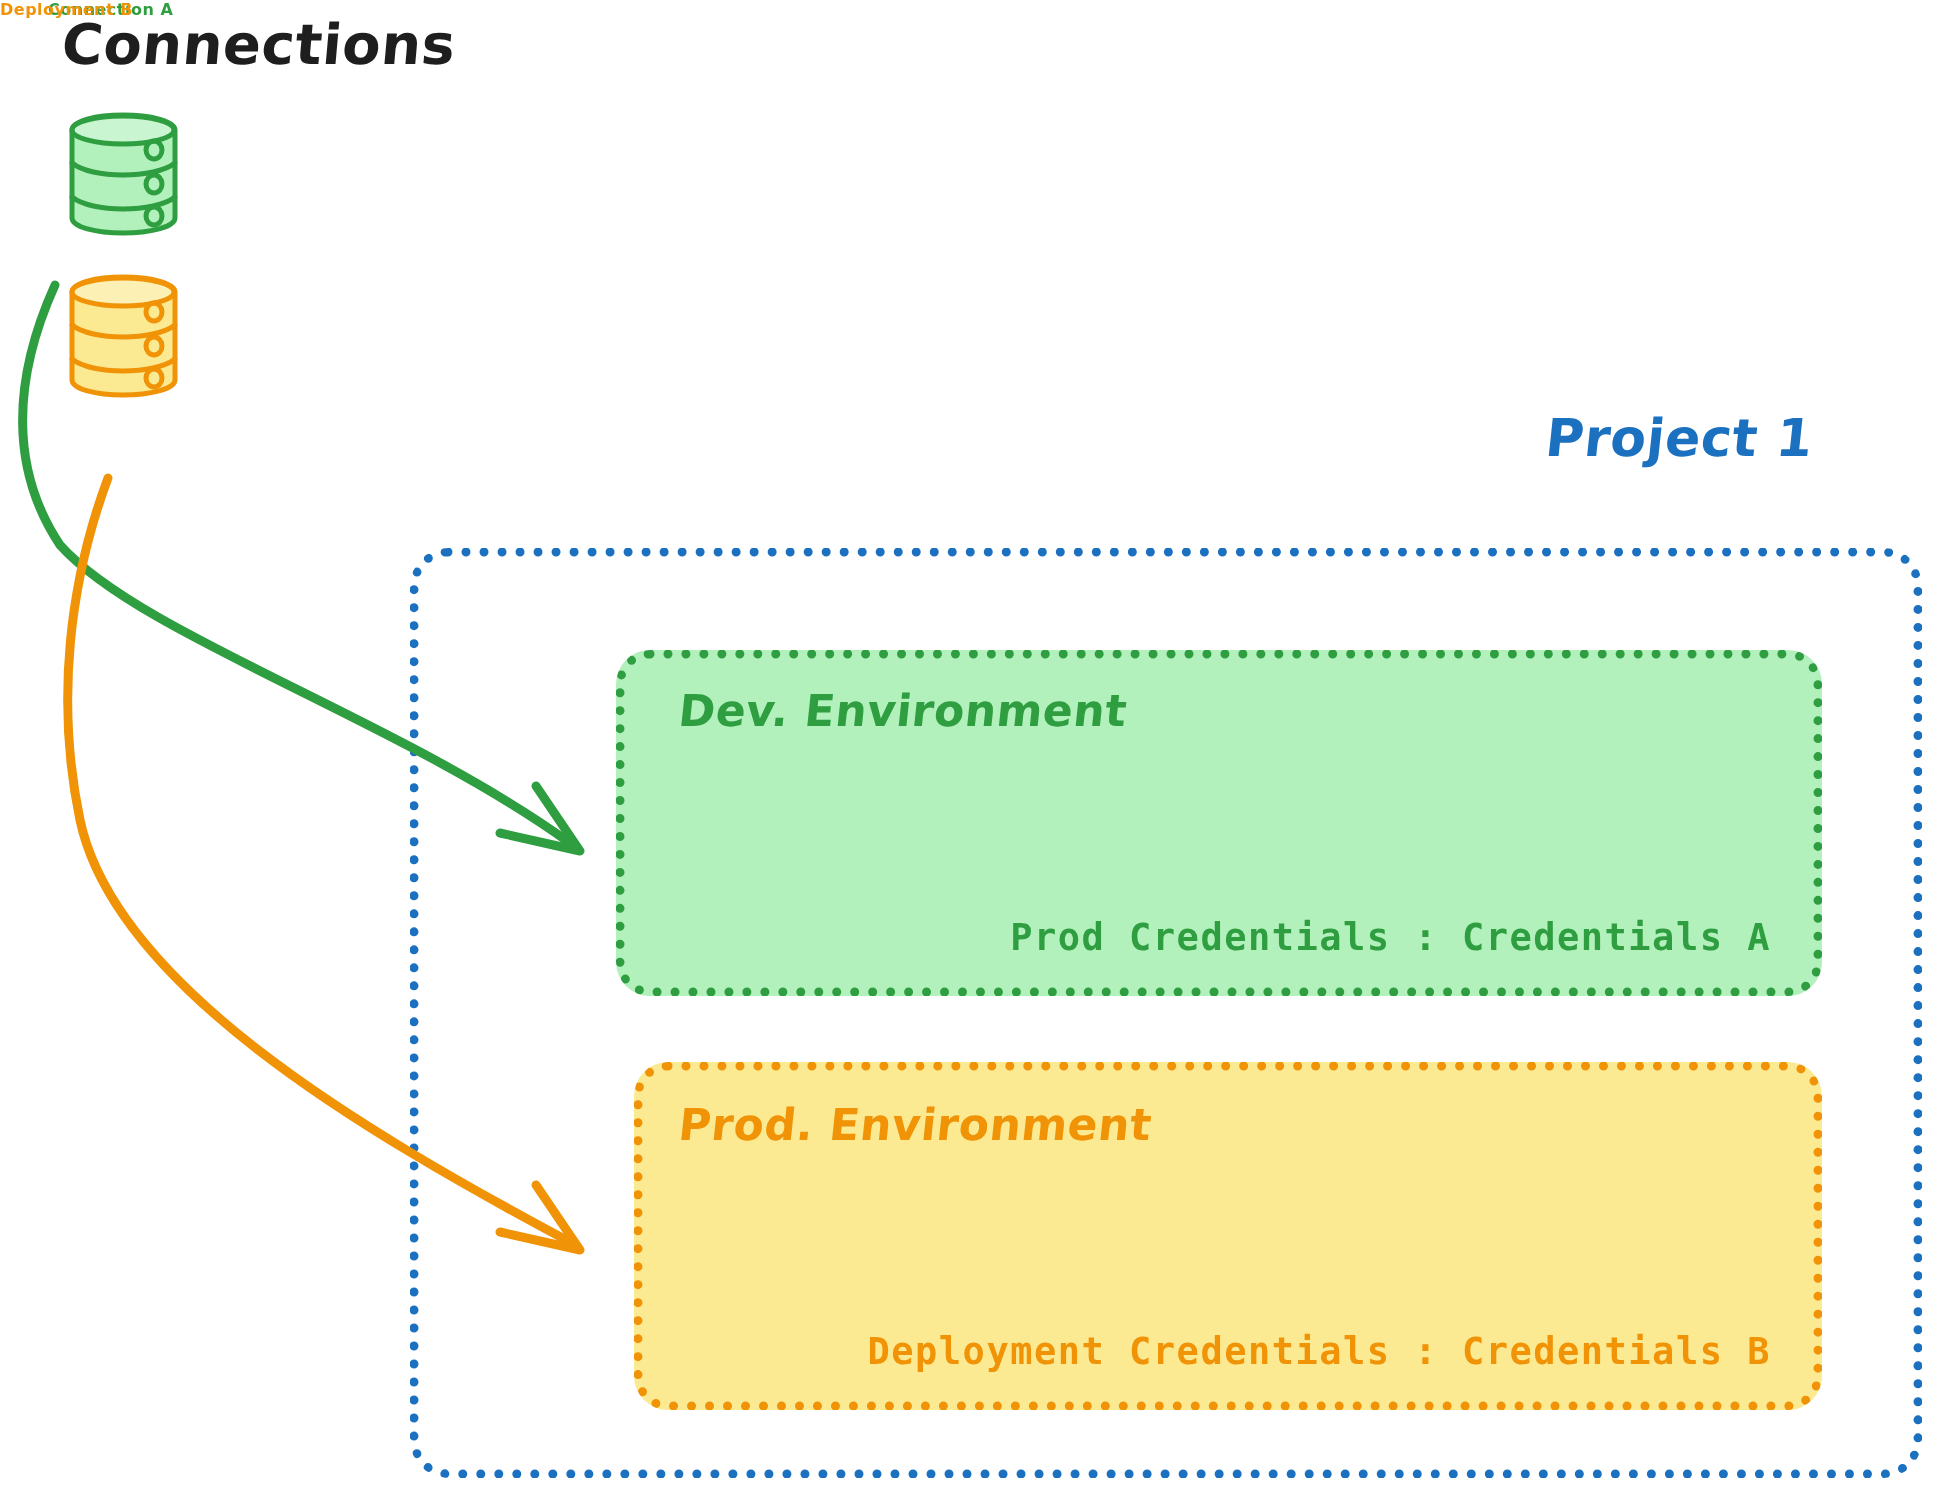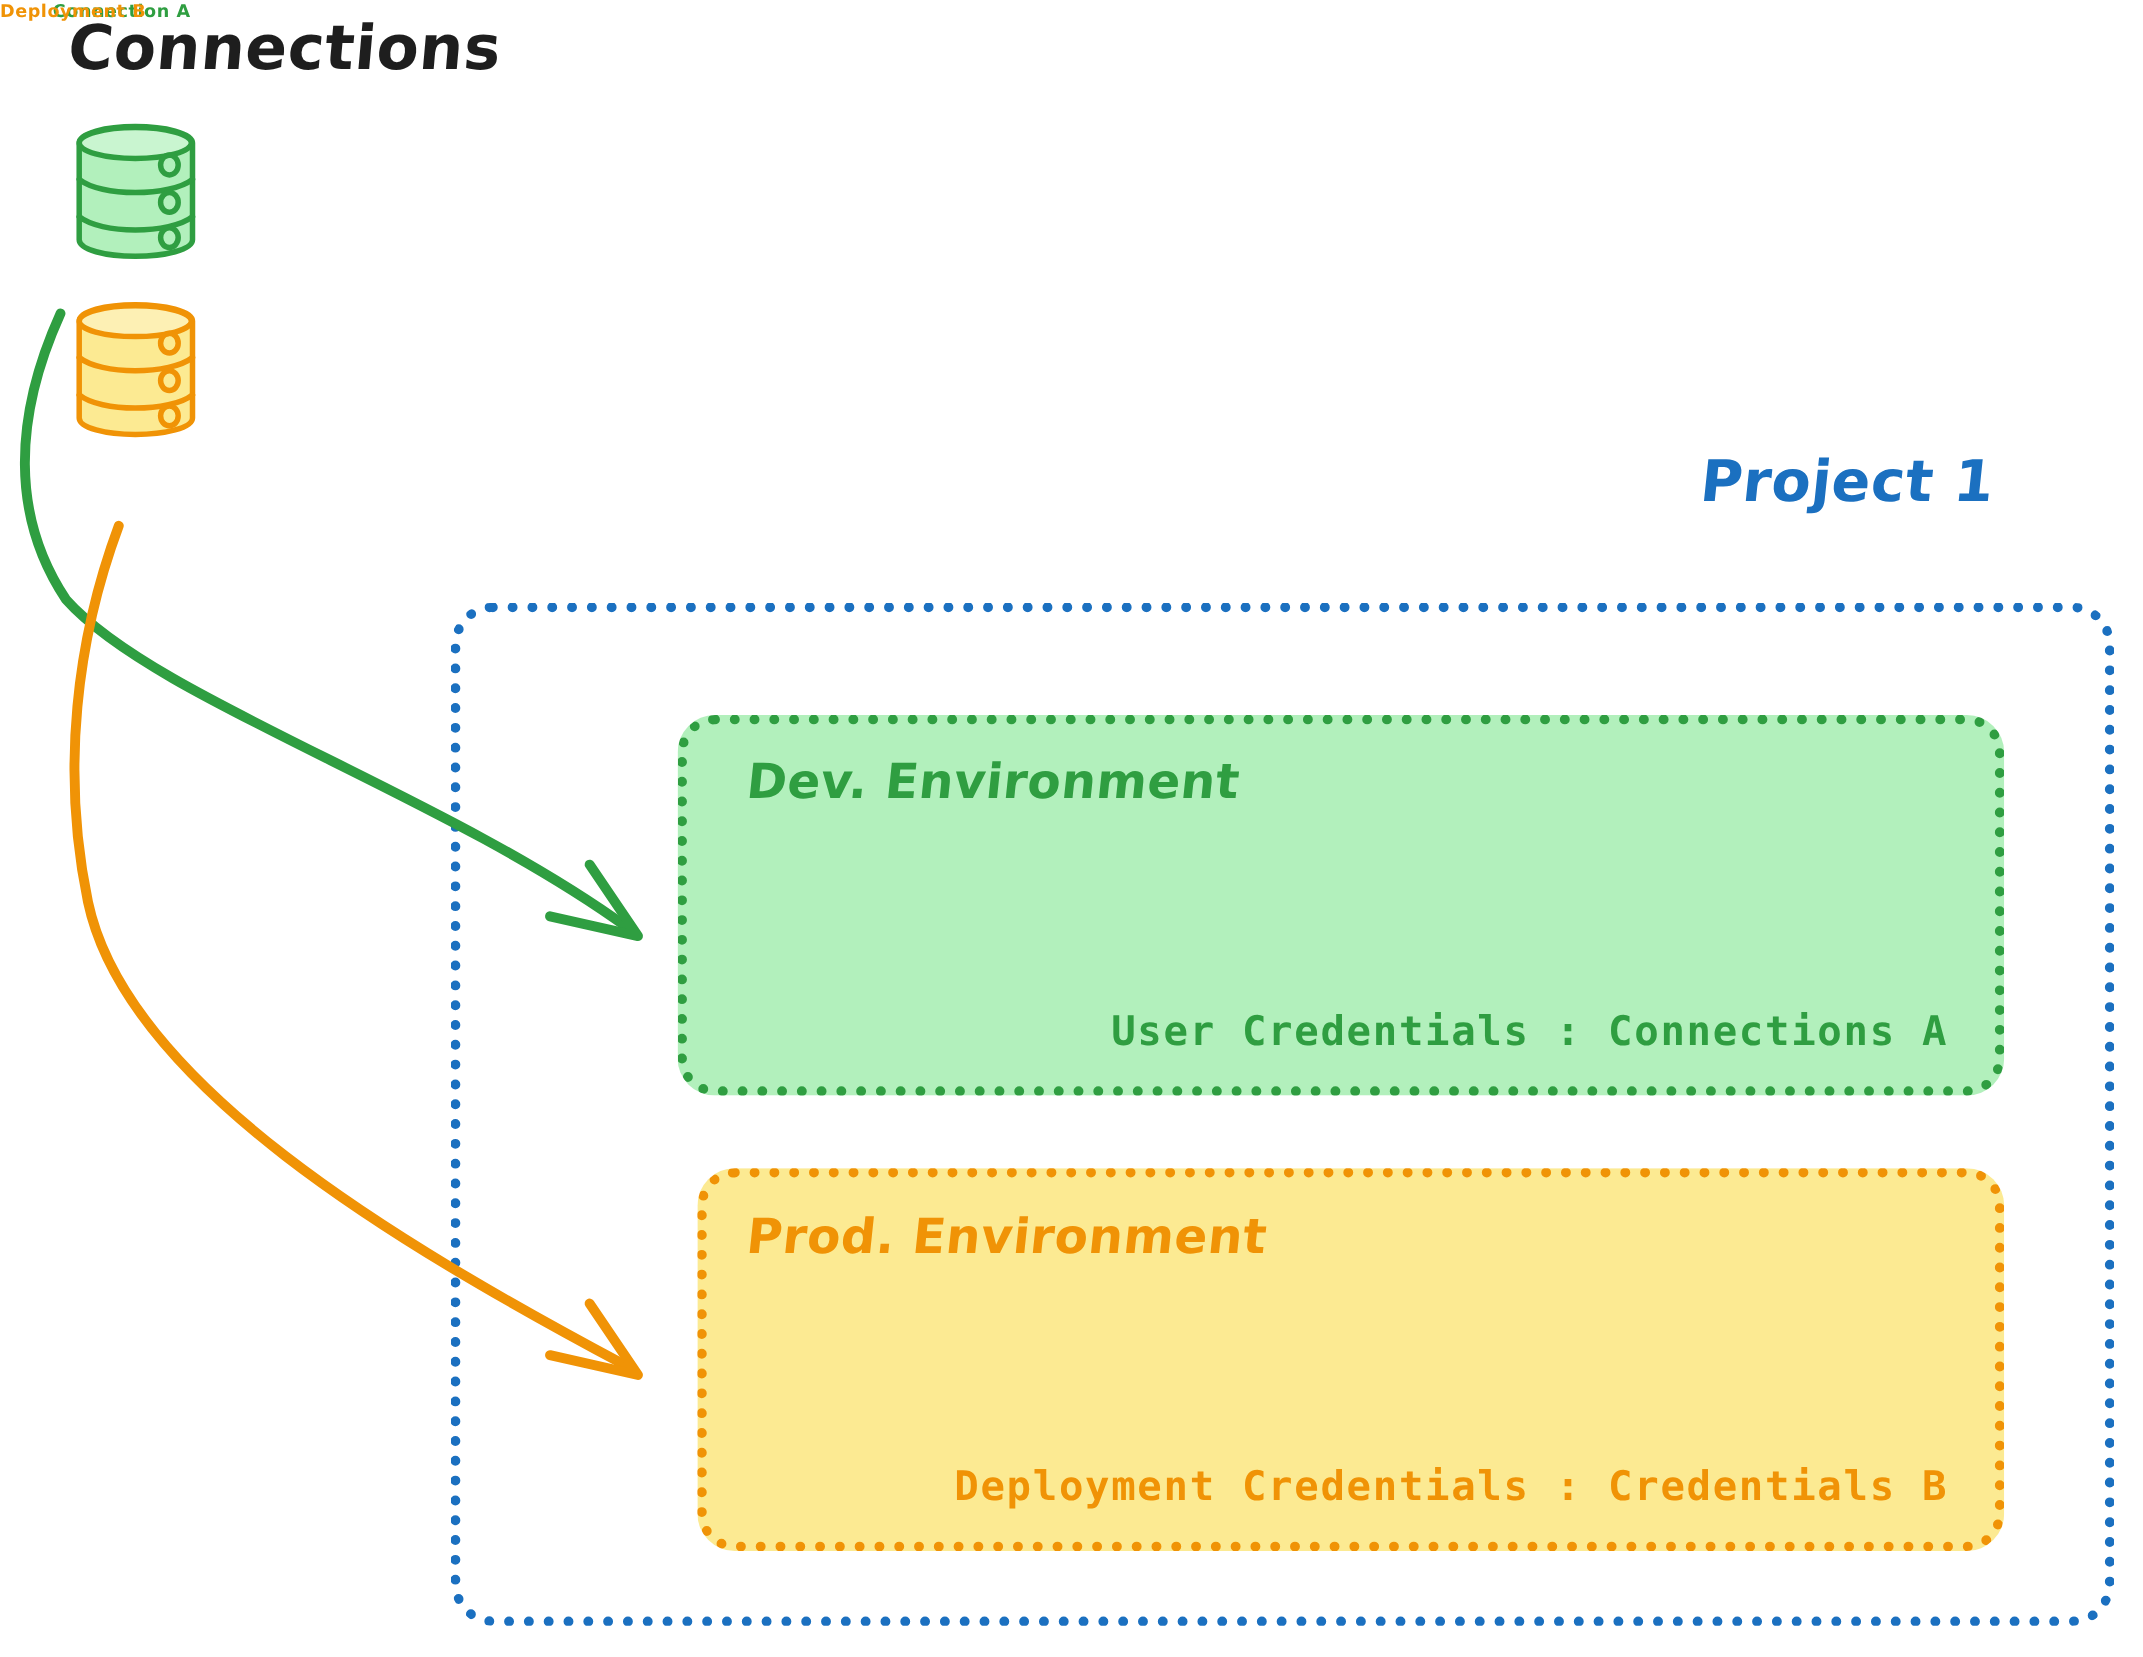--- a/index.html
+++ b/index.html
@@ -162,21 +162,21 @@
     </svg>
     <div id="label-connection-b" class="hand">Deployment B</div>
   </div>
 
   <div id="label-project-1" class="hand">Project 1</div>
 
   <div id="project-container"></div>
 
   <div id="env-box-dev" class="env-box">
     <div id="env-title-dev" class="env-title hand">Dev. Environment</div>
-    <div id="env-cred-dev" class="env-cred mono">User Credentials : Connections A</div>
+    <div id="env-cred-dev" class="env-cred mono">Prod Credentials : Credentials A</div>
   </div>
 
   <div id="env-box-prod" class="env-box">
     <div id="env-title-prod" class="env-title hand">Prod. Environment</div>
     <div id="env-cred-prod" class="env-cred mono">Deployment Credentials : Credentials B</div>
   </div>
 
   <svg id="arrow-layer" viewBox="0 0 1948 1506">
 
     <g>

